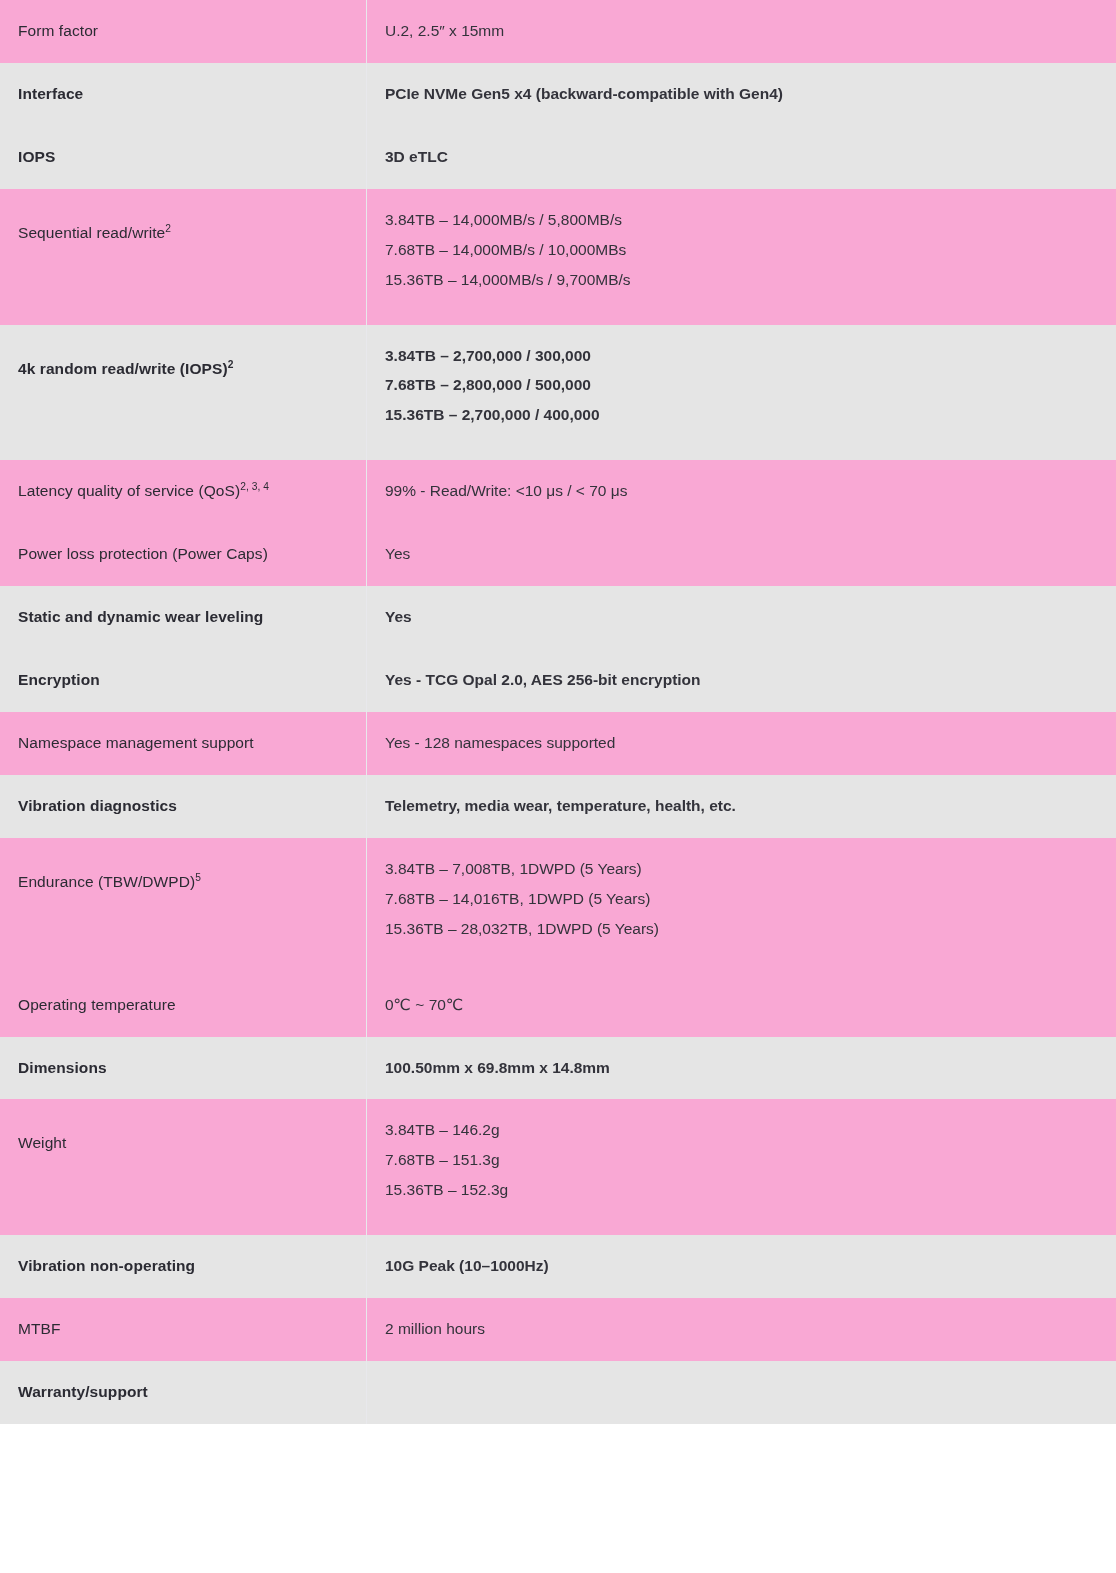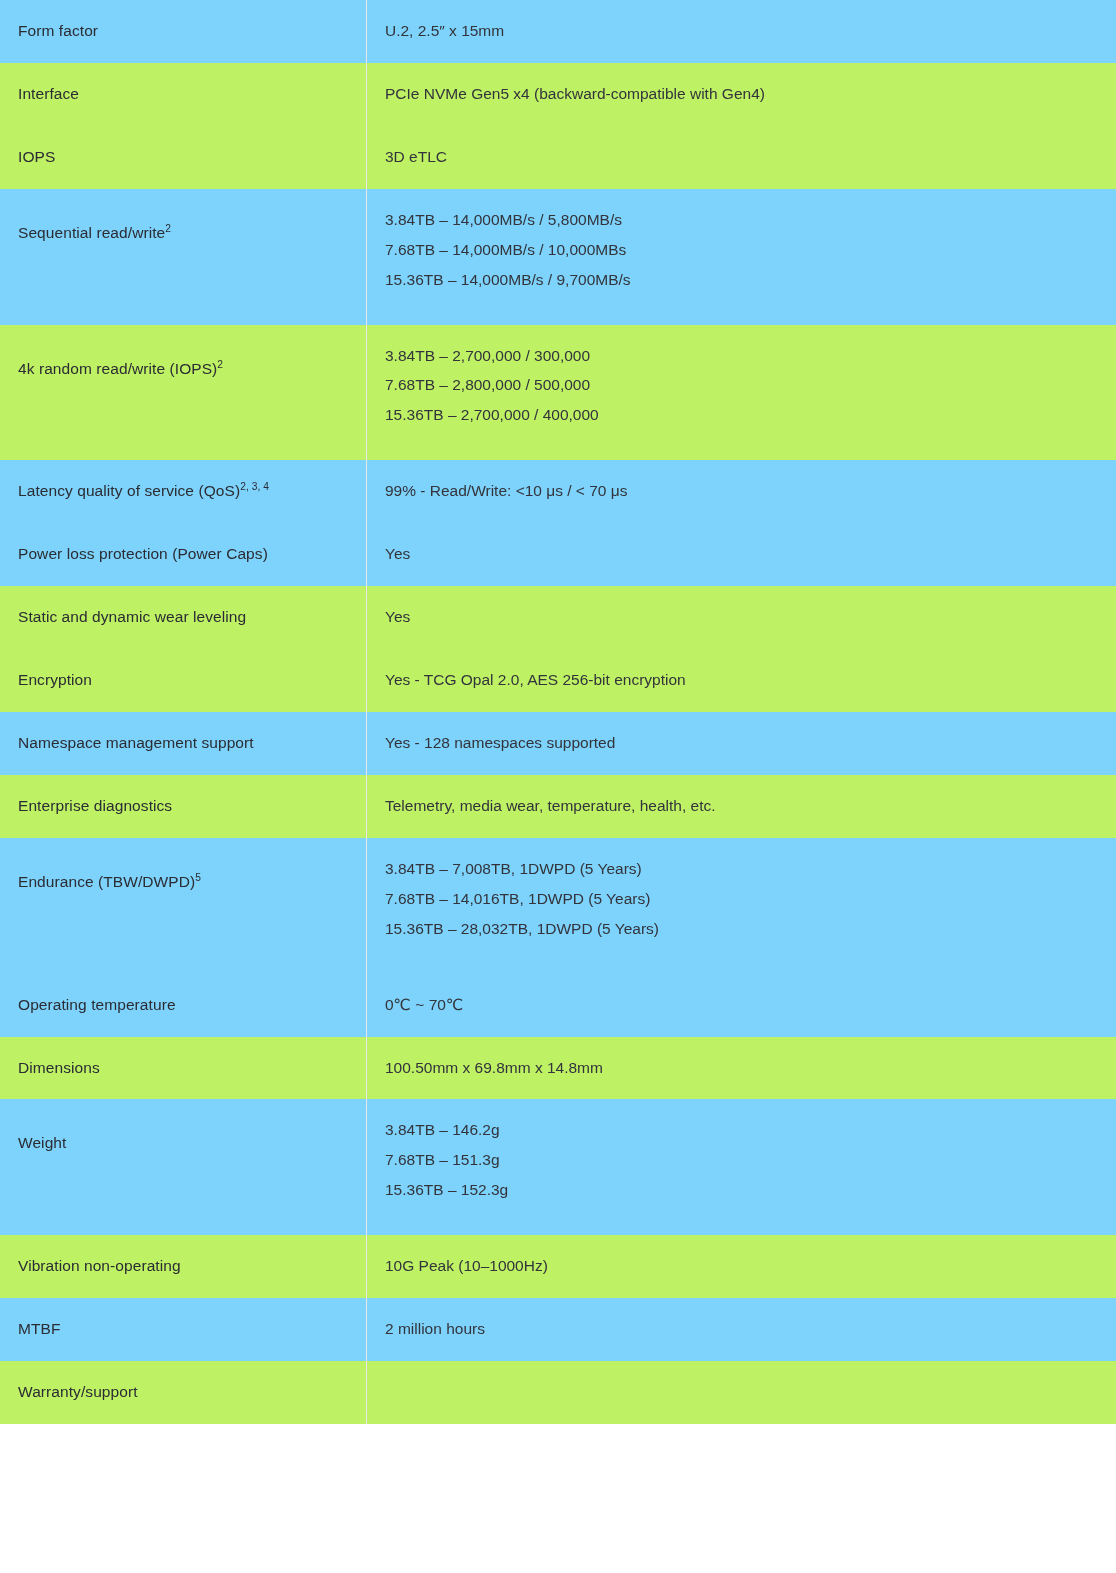--- a/index.html
+++ b/index.html
@@ -18,24 +18,25 @@
   .spec-table {
     width: 1116px;
     border-collapse: collapse;
     table-layout: fixed;
   }
 
   .spec-row {
     position: relative;
   }
   .spec-row.alt > .cell {
-    background: #7dd3fc;
+    background: #f9a8d4;
   }
   .spec-row.plain > .cell {
-    background: #bef264;
+    background: #e5e5e5;
+    font-weight: bold;
   }
 
   .cell {
     vertical-align: top;
     padding: 0;
   }
 
   .cell-label {
     width: 366px;
     border-right: 1px solid #e8e8ec;
@@ -200,21 +201,21 @@
           <div class="label-inner">Namespace management support</div>
         </td>
         <td class="cell cell-value">
           <div class="value-inner">
             <span class="value-line">Yes - 128 namespaces supported</span>
           </div>
         </td>
       </tr>
       <tr class="spec-row plain row-std">
         <td class="cell cell-label">
-          <div class="label-inner">Enterprise diagnostics</div>
+          <div class="label-inner">Vibration diagnostics</div>
         </td>
         <td class="cell cell-value">
           <div class="value-inner">
             <span class="value-line">Telemetry, media wear, temperature, health, etc.</span>
           </div>
         </td>
       </tr>
       <tr class="spec-row alt row-tall">
         <td class="cell cell-label">
           <div class="label-inner">Endurance (TBW/DWPD)<sup>5</sup></div>

